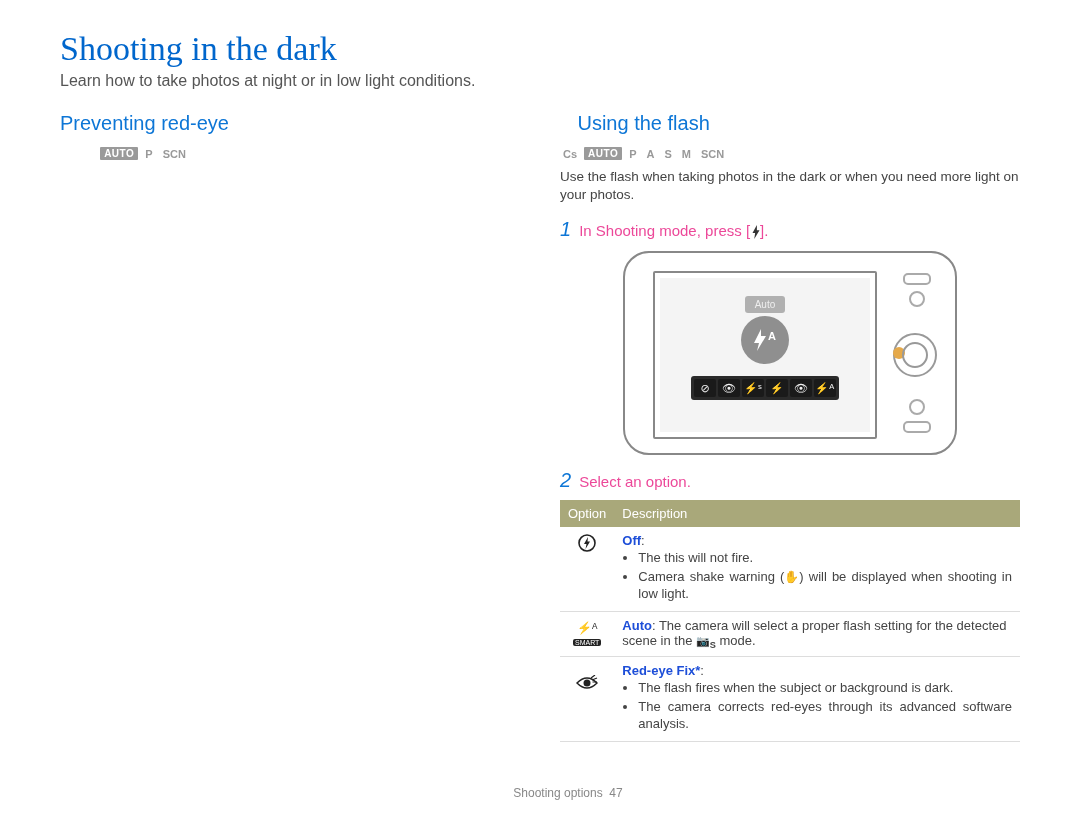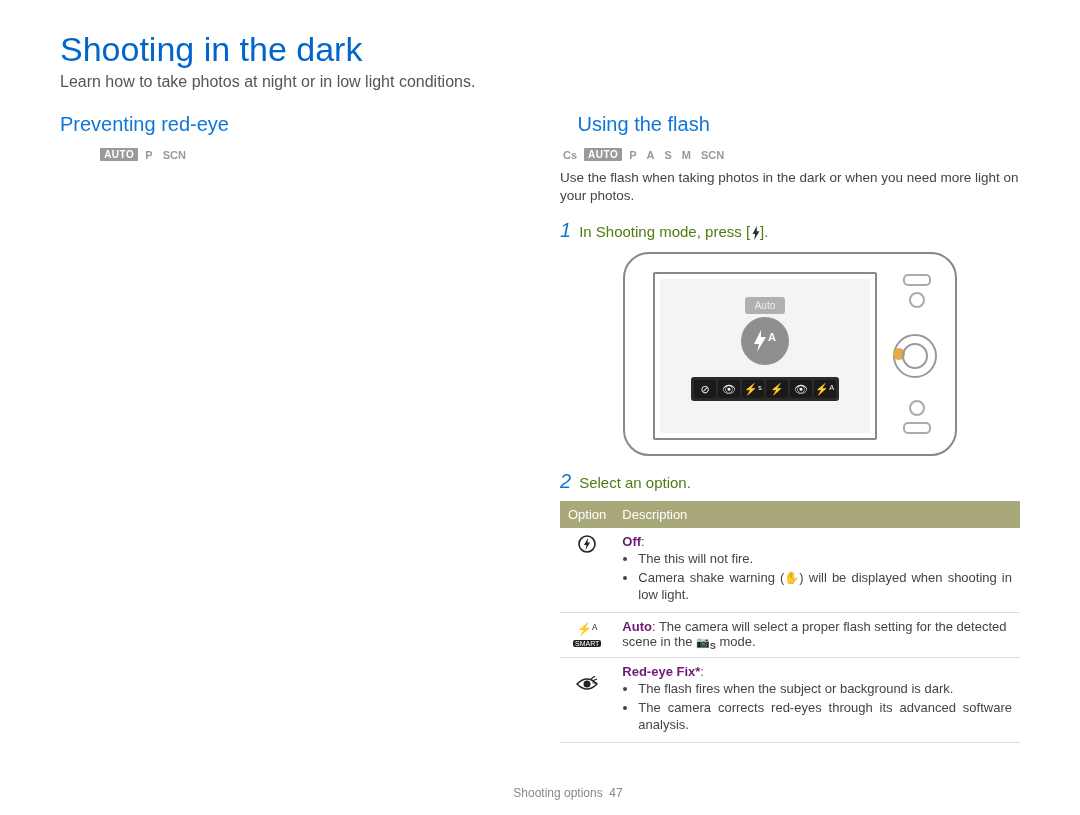--- a/index.html
+++ b/index.html
@@ -11,21 +11,21 @@
     width: 1080px;
     height: 815px;
     box-sizing: border-box;
     background: #fff;
   }
   .page-title {
     font-size: 34px;
     color: #0066cc;
     font-weight: 400;
     margin: 0 0 4px 0;
-    font-family: Liberation Sans, sans-serif;
+    font-family: Liberation Serif, serif;
   }
   .page-subtitle {
     font-size: 16px;
     color: #555;
     margin-bottom: 22px;
     font-weight: 300;
   }
   .columns {
     display: flex;
     gap: 40px;
@@ -76,21 +76,21 @@
     font-size: 15px;
     color: #444;
   }
   .step-num {
     color: #0d76d6;
     font-style: italic;
     font-size: 20px;
     font-weight: 400;
   }
   .step-text {
-    color: #4d7c0f;
+    color: #ec4899;
   }
   .flash-icon {
     display: inline-block;
     width: 10px;
     height: 14px;
     position: relative;
     vertical-align: middle;
   }
   .flash-icon svg { width: 12px; height: 14px; }
   .camera-wrap {
@@ -242,21 +242,21 @@
   .opt-desc ul {
     margin: 2px 0 0 0;
     padding-left: 16px;
   }
   .opt-desc li {
     margin-bottom: 2px;
     line-height: 1.3;
     font-weight: 300;
     text-align: justify;
   }
-  .opt-title { font-weight: bold; color: #701a75; }
+  .opt-title { font-weight: bold; color: #1d4ed8; }
   .hand-icon {
     display: inline-block;
     font-size: 12px;
   }
   .cs-icon {
     display: inline-block;
     font-size: 11px;
     font-weight: bold;
   }
   .footer {

